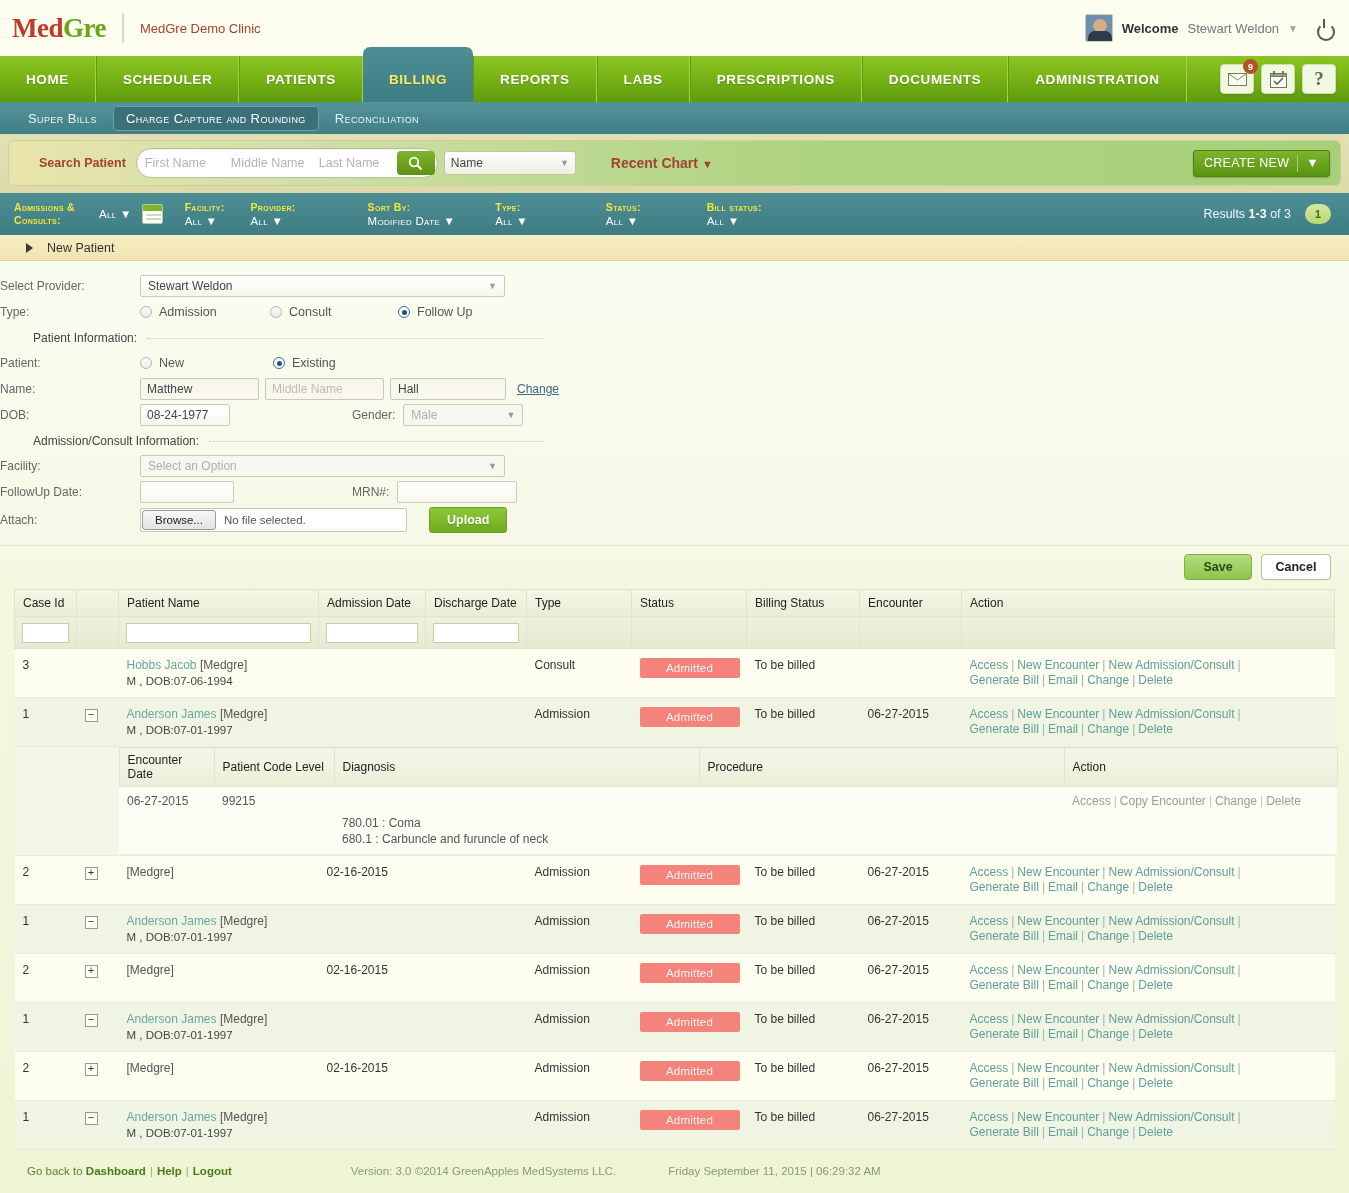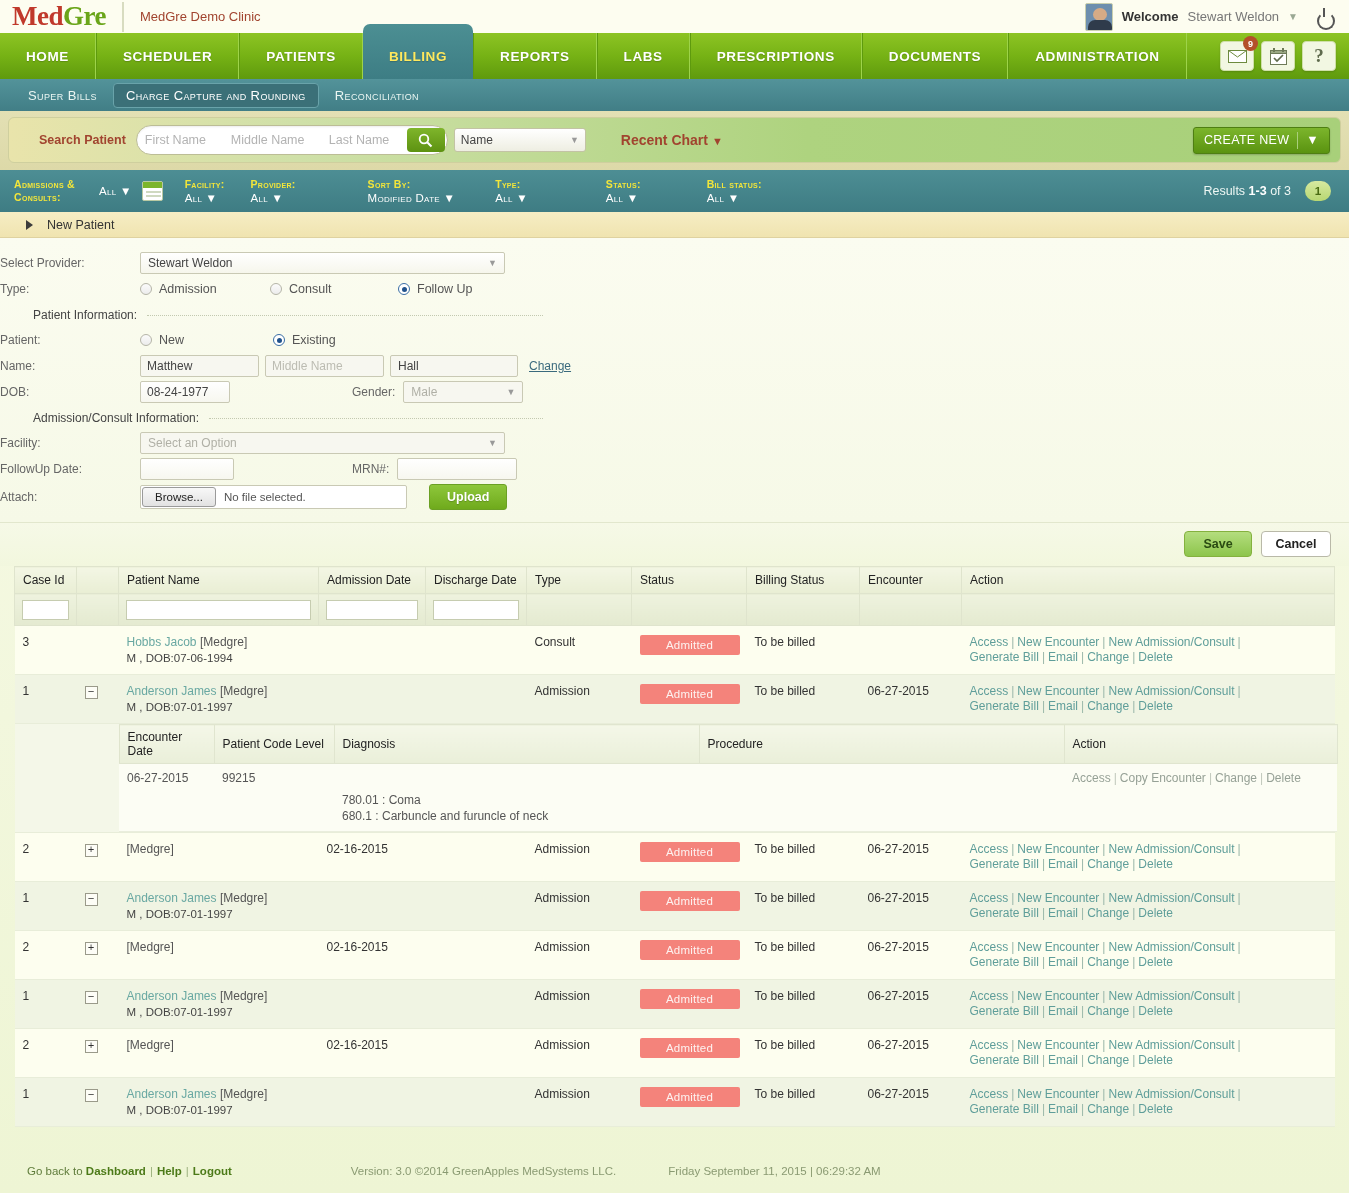--- a/index.html
+++ b/index.html
@@ -8,21 +8,21 @@
     width:1349px; height:1193px;
     font-family:"Liberation Sans", sans-serif;
     font-size:12px;
     background:#f3f8e2;
     color:#333;
     overflow:hidden;
   }
   .page { position:relative; width:1349px; height:1193px; background:linear-gradient(180deg,#fbfde9 0%, #f2f7dd 60%, #eef5d4 100%); }
 
   
-  .topbar { height:33px; background:#fdfdf0; display:flex; align-items:center; padding:0 12px; position:relative; }
+  .topbar { height:56px; background:#fdfdf0; display:flex; align-items:center; padding:0 12px; position:relative; }
   .logo { font-size:27px; font-weight:bold; letter-spacing:-0.5px; font-family:"Liberation Serif", serif; }
   .logo .med { color:#c0392b; }
   .logo .gre { color:#6aa519; }
   .logo-div { width:2px; height:30px; background:#d8dcc0; margin:0 16px; }
   .clinic-name { color:#a1442f; font-size:13px; }
   .topbar-right { margin-left:auto; display:flex; align-items:center; gap:9px; padding-right:4px;justify-content:center; }
   .avatar {
     width:28px; height:28px; border:1px solid #c9cfae; background:#6e8fae; border-radius:2px;
     position:relative; overflow:hidden;
   }
@@ -83,21 +83,21 @@
     display:flex; align-items:flex-start; background:#fff; border:1px solid #bcbd96; border-radius:15px;
     height:30px; padding:2px; box-shadow:inset 0 1px 2px rgba(0,0,0,0.08);
   }
   .searchbox input {
     border:none; outline:none; height:24px; font-size:12.5px; color:#333;
     font-family:"Liberation Sans", sans-serif; background:transparent;
   }
   .searchbox input::placeholder { color:#b3b3b3; }
   .s-first { width:86px; padding-left:6px; }
   .s-mid { width:88px; }
-  .s-last { width:84px;margin-left:10px; }
+  .s-last { width:84px; }
   .searchgo {
     width:38px; height:24px; background:linear-gradient(180deg,#7fb52b 0%,#5d9211 100%);
     border-radius:4px; display:flex; align-items:center; justify-content:center; cursor:pointer;
   }
   .select-name {
     margin-left:6px; width:132px; height:24px; border:1px solid #c3c3a5; border-radius:3px;
     background:linear-gradient(180deg,#ffffff 0%,#eeeee2 100%);
     display:flex; align-items:center; padding:0 6px; font-size:12px; color:#444; cursor:pointer;
   }
   .select-name .cr { margin-left:auto; color:#999; font-size:9px; }
@@ -432,21 +432,21 @@
       <div class="radio-opt">
         <span class="rd on"></span>
         <span>Existing</span>
       </div>
     </div>
 
     <div class="frow">
       <div class="flbl">Name:</div>
       <input class="tin gray" style="width: 119px;" value="Matthew">
       <input class="tin gray" style="width: 119px; margin-left: 6px;" placeholder="Middle Name">
-      <input class="tin gray" style="width: 128px; margin-left: 6px; padding-left: 7px;" value="Hall">
+      <input class="tin gray" style="width: 116px; margin-left: 6px; padding-left: 7px;" value="Hall">
       <span class="changelnk">Change</span>
     </div>
 
     <div class="frow">
       <div class="flbl">DOB:</div>
       <input class="tin" style="width: 90px;" value="08-24-1977">
       <div style="width:122px;"></div>
       <div style="font-size:12px;color:#666;margin-right:8px;">Gender:</div>
       <div class="fsel ph" style="width:120px;">
         <span>Male</span>

